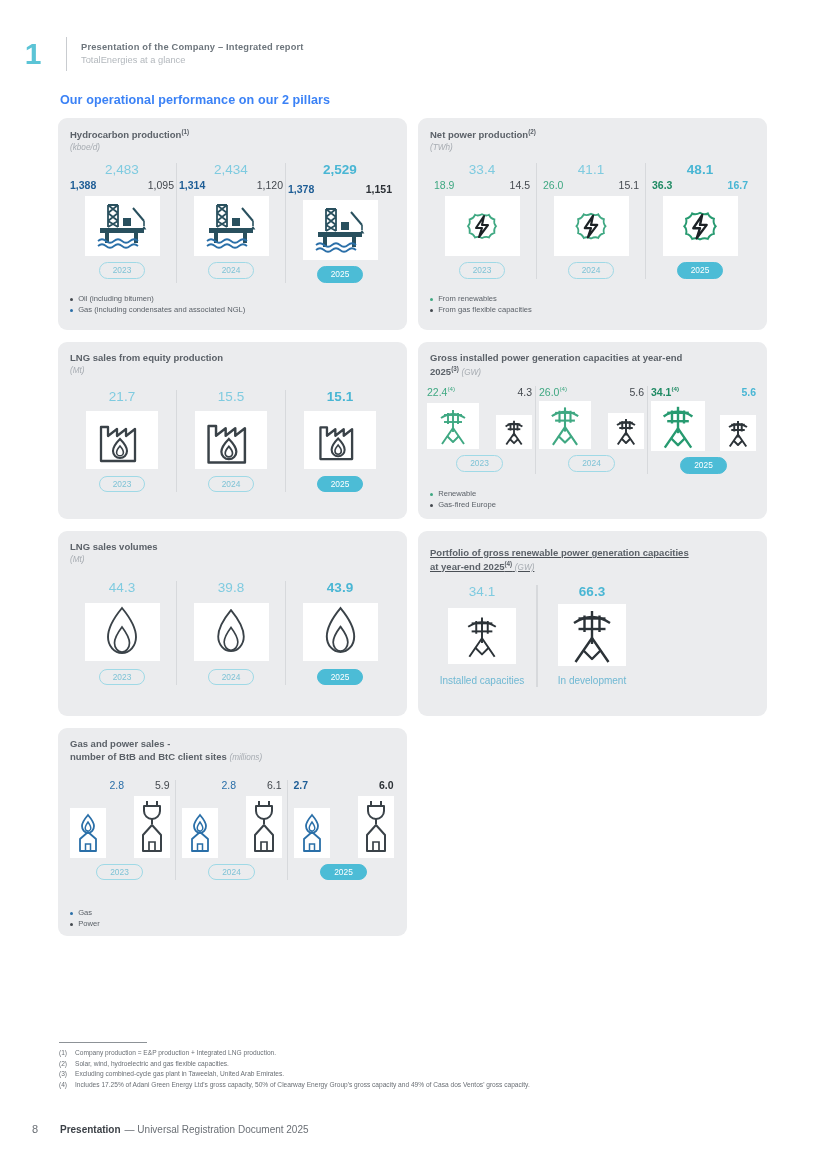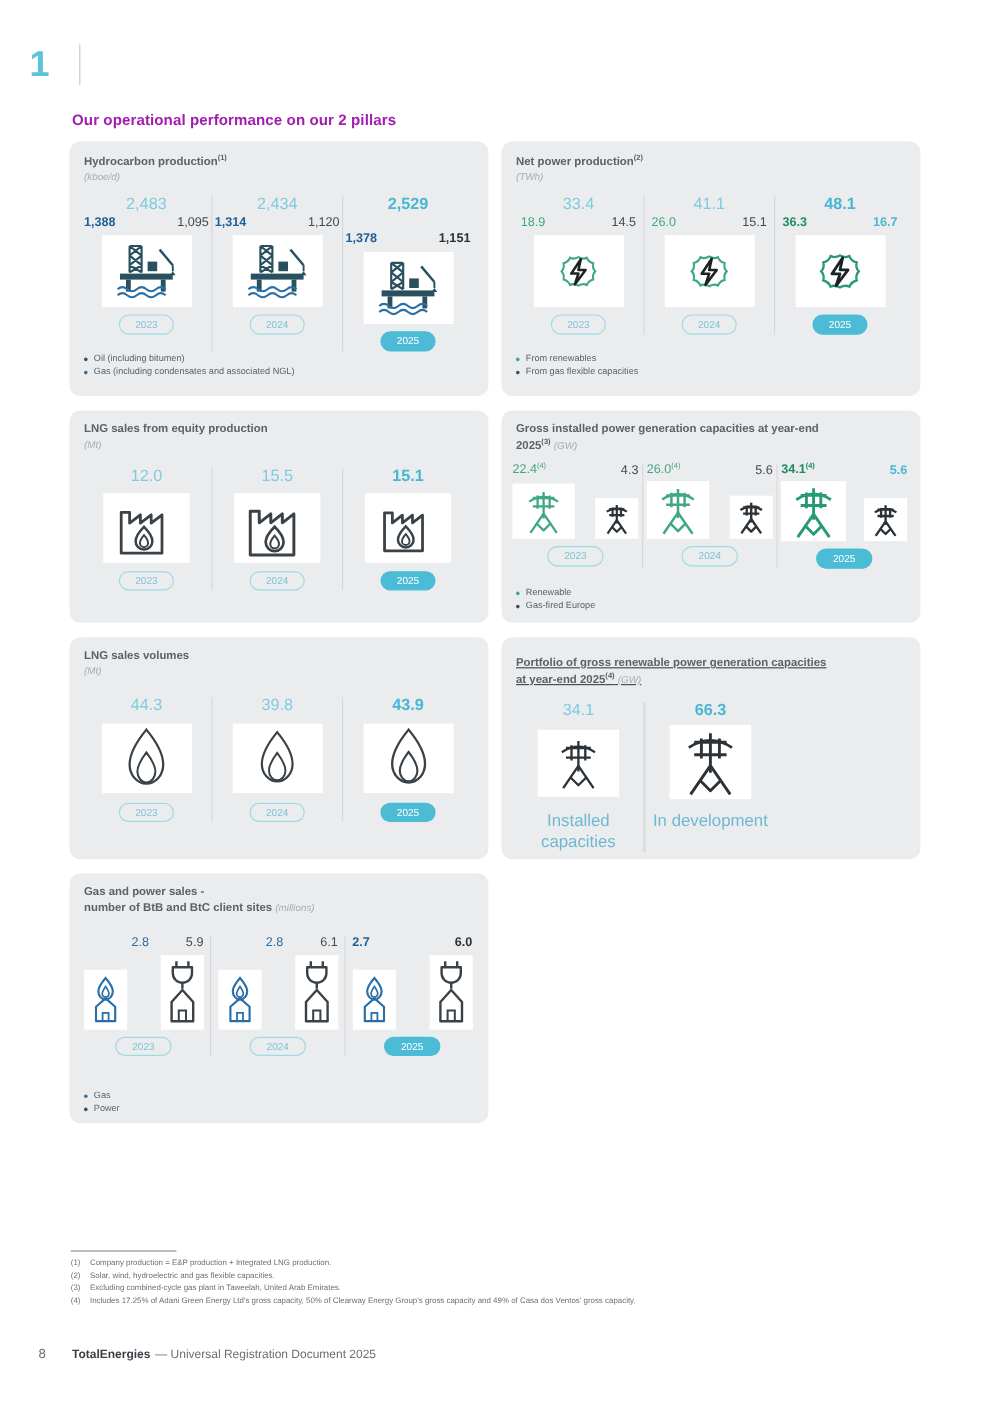--- a/index.html
+++ b/index.html
@@ -21,21 +21,21 @@
     font-family:"Liberation Sans",sans-serif;
   }
   .hdr-rule{width:1px;height:34px;background:#c9ccd0;margin-left:14px;margin-right:14px;}
   .hdr-txt{display:flex;flex-direction:column;justify-content:center;}
   .hdr-t1{font-size:9.3px;font-weight:700;color:#6d757c;letter-spacing:.02em;line-height:1.45;}
   .hdr-t2{font-size:9.3px;font-weight:400;color:#b3b8bd;line-height:1.45;}
 
   
   .sec-title{
     position:absolute;left:60px;top:93px;
-    font-size:12.6px;font-weight:700;color:#a21caf;letter-spacing:.005em;
+    font-size:12.6px;font-weight:700;color:#3b82f6;letter-spacing:.005em;
   }
 
   
   .panel{
     position:absolute;
     background:#ebecee;
     border-radius:9px;
     box-sizing:border-box;
   }
   .p-title{
@@ -82,21 +82,21 @@
     text-align:center;line-height:1.25;
   }
   .pill.on{background:#4cbcd6;border-color:#4cbcd6;color:#ffffff;font-weight:400;}
 
   
   .legend{position:absolute;}
   .leg-row{display:flex;align-items:center;margin-bottom:1px;}
   .leg-dot{width:3.2px;height:3.2px;border-radius:50%;margin-right:5px;flex:none;}
   .leg-lbl{font-size:7.6px;color:#5b6168;line-height:1.35;}
 
-  .sublabel{font-size:14px;color:#6fb8d3;text-align:center;line-height:1.3;}
+  .sublabel{font-size:10px;color:#6fb8d3;text-align:center;line-height:1.3;}
 
   
   .fn-rule{position:absolute;left:59px;top:1042px;width:88px;height:1px;background:#8d9297;}
   .fnotes{position:absolute;left:59px;top:1048px;width:720px;}
   .fn{font-size:6.6px;color:#6a6f75;line-height:1.63;display:flex;}
   .fn-n{width:16px;flex:none;}
 
   
   .footer{position:absolute;left:32px;top:1123px;display:flex;align-items:baseline;}
   .f-page{font-size:11px;color:#6a6f75;width:28px;}
@@ -104,20 +104,24 @@
   .f-rest{font-size:10px;font-weight:400;color:#6a6f75;}
 </style>
 </head>
 <body>
 
 <div class="page">
 
   <div class="hdr">
     <div class="hdr-num">1</div>
     <div class="hdr-rule"></div>
+    <div class="hdr-txt">
+      <div class="hdr-t1">Presentation of the Company – Integrated report</div>
+      <div class="hdr-t2">TotalEnergies at a glance</div>
+    </div>
   </div>
 
   <div class="sec-title">Our operational performance on our 2 pillars</div>
 
   <div class="panel" style="left:58px;top:118px;width:349px;height:212px;">
     <div style="position:absolute;left:12px;top:10px;">
       <div class="p-title"><span>Hydrocarbon production</span><sup>(1)</sup></div>
       <div class="p-unit">(kboe/d)</div>
     </div>
 
@@ -174,21 +178,21 @@
               <path d="M6 45 q4 -3.5 8 0 q4 3.5 8 0 q4 -3.5 8 0 q4 3.5 8 0 q4 -3.5 8 0"></path>
             </g>
           </svg>
         </div>
         <div class="pill" style="margin-top:6px;">2024</div>
       </div>
       <div class="col-div"></div>
 
       <div class="col" style="width:108px;">
         <div class="vtotal bold">2,529</div>
-        <div class="vals" style="width:104px;justify-content:space-between;margin-top:16px;">
+        <div class="vals" style="width:104px;justify-content:space-between;margin-top:6px;">
           <span class="vsub v-blue-b">1,378</span>
           <span class="vsub v-grey-b">1,151</span>
         </div>
         <div class="tile" style="width:75px;height:60px;margin-top:5px;">
           <svg width="60" height="50" viewBox="0 0 60 50">
             <g stroke="#29505e" fill="none" stroke-width="2.4">
               <path d="M16 4 h10 M16 4 v22 M26 4 v22 M16 4 L26 12 M26 4 L16 12 M16 12 L26 20 M26 12 L16 20 M16 20 L26 26 M26 20 L16 26" stroke-width="1.8"></path>
               <path d="M41 7 L52 20" stroke-width="2"></path>
               <path d="M52 20 v5" stroke-width="1.6"></path>
               <path d="M52 25 l-2.4 3.4 h4.8 z" fill="#29505e" stroke="none"></path>
@@ -285,21 +289,21 @@
   </div>
 
   <div class="panel" style="left:58px;top:342px;width:349px;height:177px;">
     <div style="position:absolute;left:12px;top:10px;">
       <div class="p-title">LNG sales from equity production</div>
       <div class="p-unit">(Mt)</div>
     </div>
 
     <div class="cols" style="position:absolute;left:10px;top:48px;width:329px;">
       <div class="col" style="width:108px;">
-        <div class="vtotal">12.0</div>
+        <div class="vtotal">21.7</div>
         <div class="tile" style="width:72px;height:58px;margin-top:6px;">
           <svg width="58" height="46" viewBox="0 0 58 46">
             <path d="M8 44 V10 h7 v9 l9 -7 v7 l9 -7 v7 l9 -7 v32 z" fill="none" stroke="#3a4248" stroke-width="2.3" stroke-linejoin="round"></path>
             <path d="M27 22 q7 7 7 12 a7 7 0 0 1 -14 0 q0 -5 7 -12 z" fill="none" stroke="#3a4248" stroke-width="2.1"></path>
             <path d="M27 29 q3.4 4 3.4 6.4 a3.4 3.4 0 0 1 -6.8 0 q0 -2.4 3.4 -6.4 z" fill="none" stroke="#3a4248" stroke-width="1.6"></path>
           </svg>
         </div>
         <div class="pill" style="margin-top:7px;">2023</div>
       </div>
       <div class="col-div"></div>
@@ -670,17 +674,17 @@
       <span>Excluding combined-cycle gas plant in Taweelah, United Arab Emirates.</span>
     </div>
     <div class="fn">
       <span class="fn-n">(4)</span>
       <span>Includes 17.25% of Adani Green Energy Ltd's gross capacity, 50% of Clearway Energy Group's gross capacity and 49% of Casa dos Ventos' gross capacity.</span>
     </div>
   </div>
 
   <div class="footer">
     <span class="f-page">8</span>
-    <span class="f-brand">TotalEnergies</span>
+    <span class="f-brand">Presentation</span>
     <span class="f-rest" style="margin-left:4px;">— Universal Registration Document 2025</span>
   </div>
 
 </div>
 
 </body></html>

